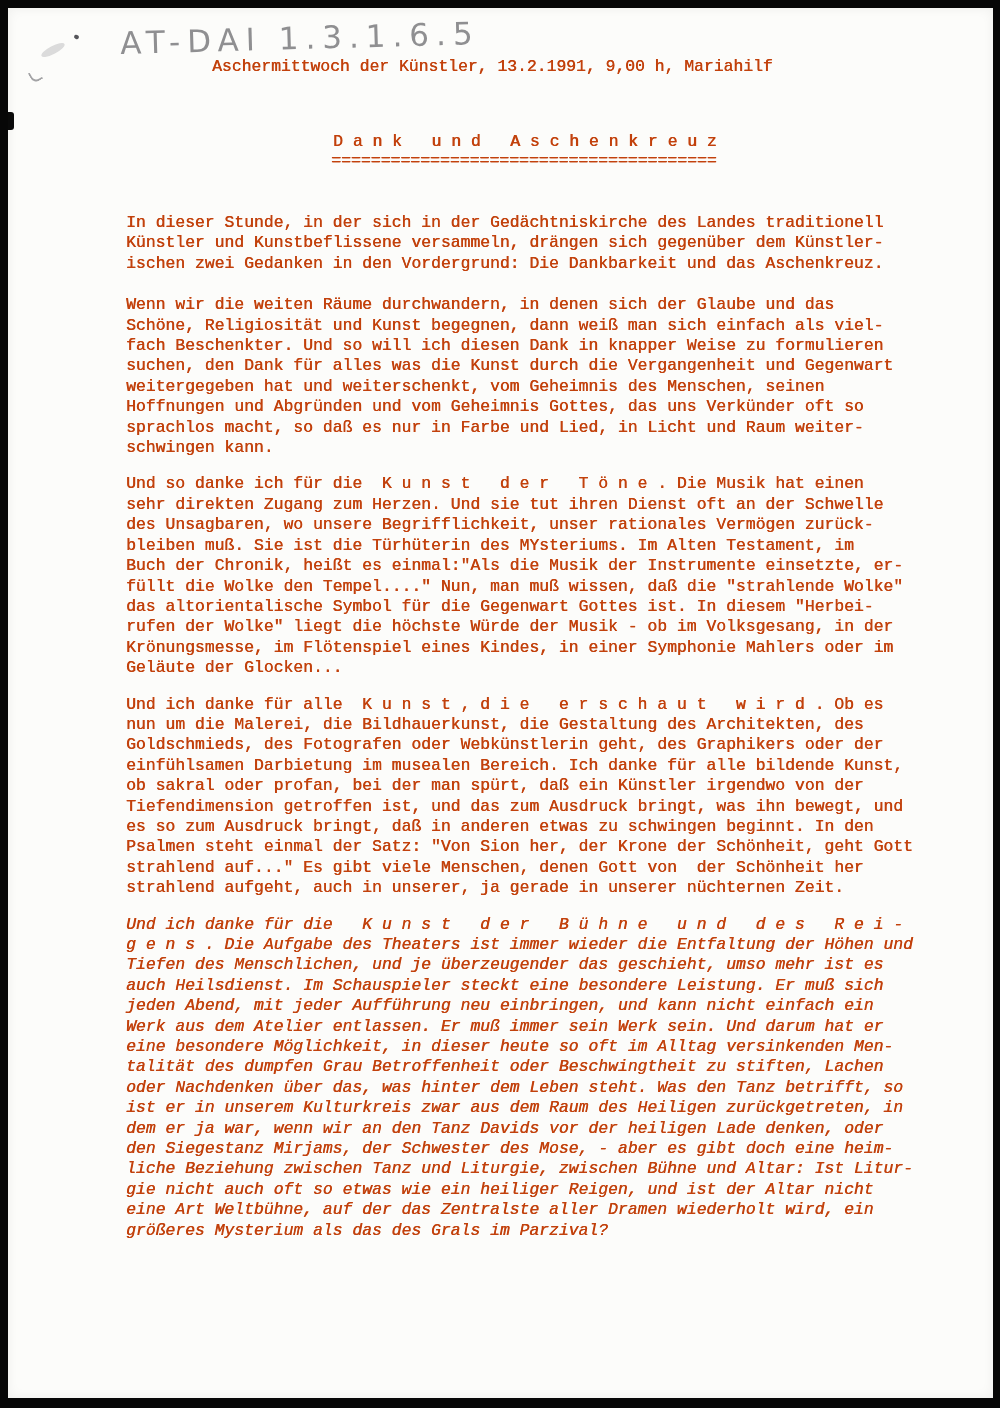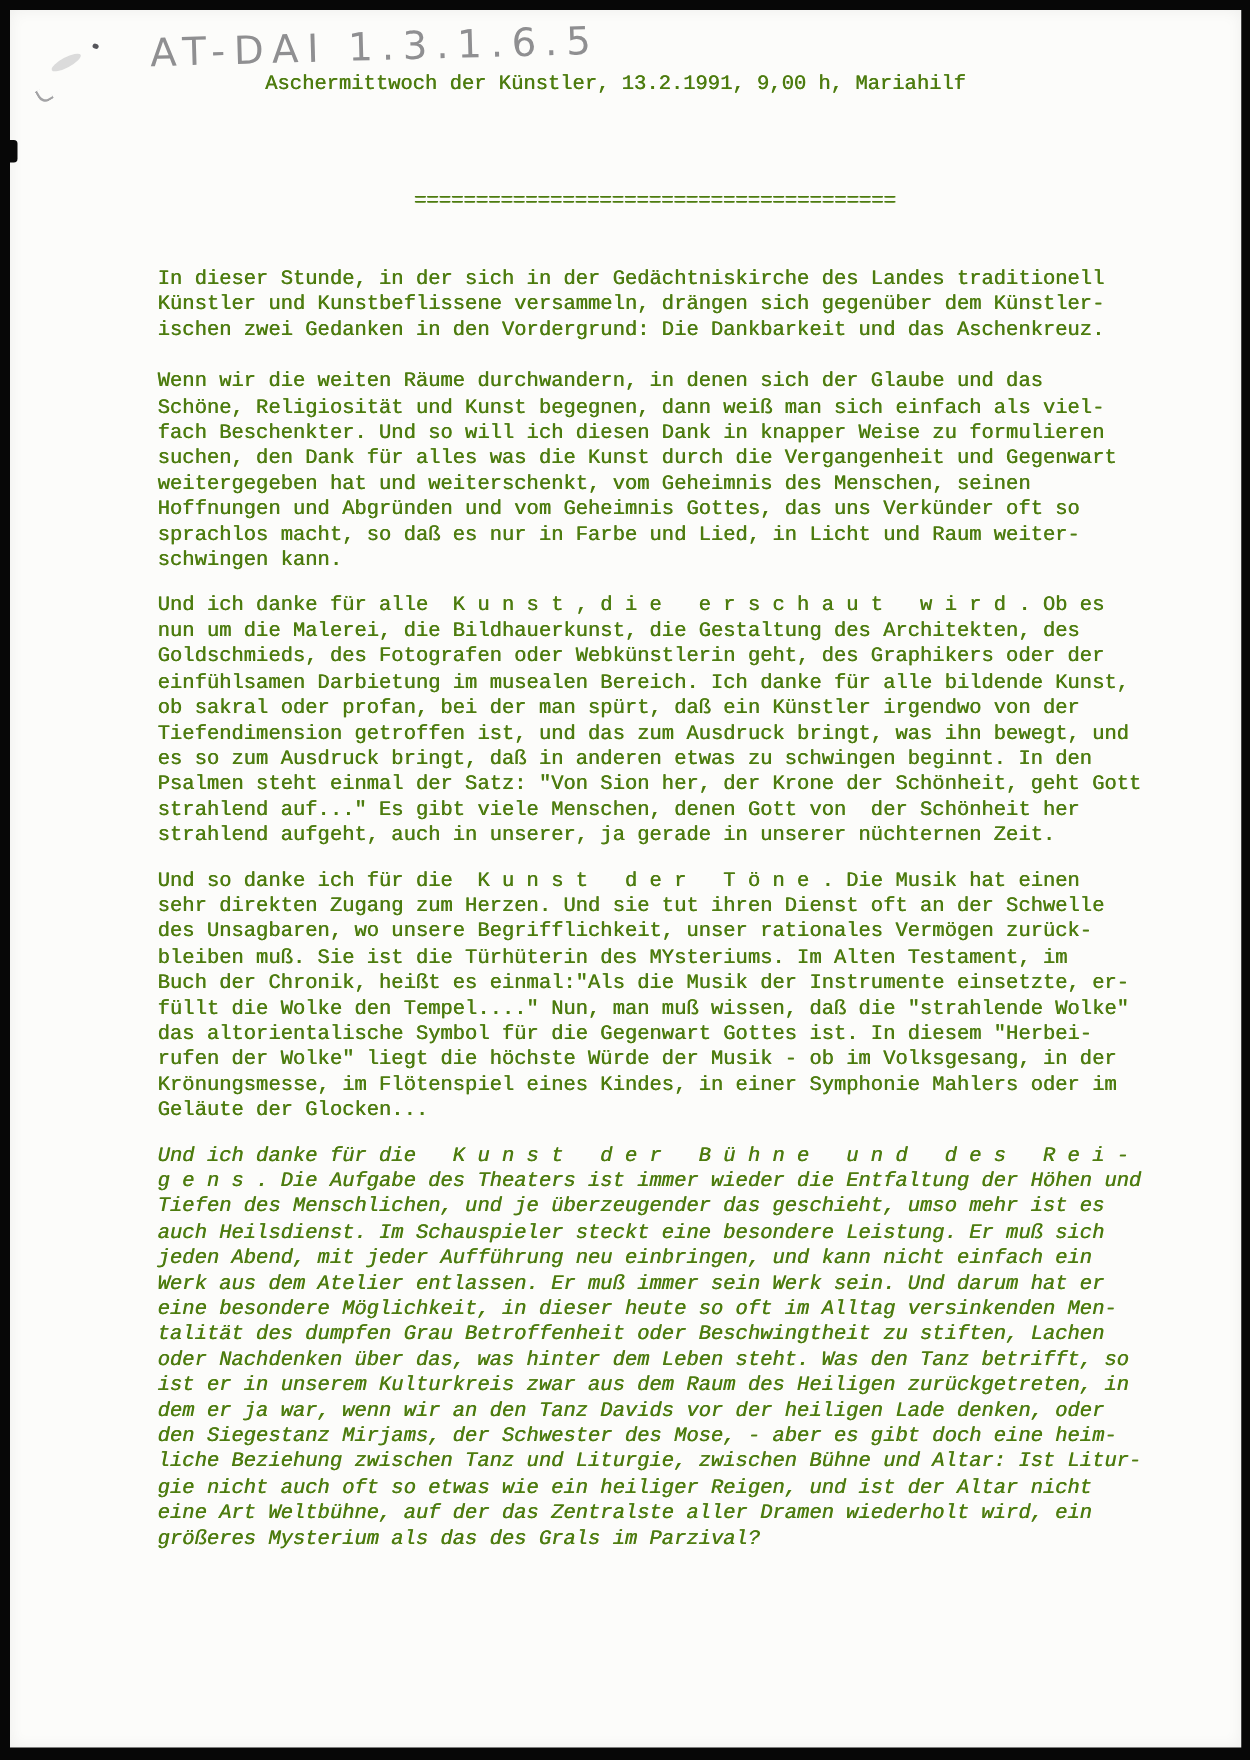--- a/index.html
+++ b/index.html
@@ -23,21 +23,21 @@
     left: 112px; top: 12px;
     color: #8f8f91;
     font-family: "DejaVu Sans", sans-serif;
     font-size: 31px;
     font-weight: 400;
     letter-spacing: 7px;
     transform: rotate(-1.6deg);
     white-space: nowrap;
   }
   .typed {
-    color: #4d7c0f;
+    color: #c2410c;
     text-shadow: 0.4px 0 0 currentColor; 
     white-space: pre;
   }
   .header-line {
     position: absolute;
     left: 204px; top: 49px;
     font-size: 16.4px;
     line-height: 20px;
   }
   .title {
@@ -111,55 +111,56 @@
 
   <div class="smudge"></div>
   <div class="speck-dot"></div>
   <div class="pencil-mark"></div>
   <div class="notch"></div>
 
   <div class="handwriting">AT-DAI 1.3.1.6.5</div>
 
   <div class="typed header-line">Aschermittwoch der Künstler, 13.2.1991, 9,00 h, Mariahilf</div>
 
+  <div class="typed title">D a n k   u n d   A s c h e n k r e u z</div>
 
   <div class="typed title-underline">=======================================</div>
 
   <div class="body-text">
     <div class="typed para gap-after-first">In dieser Stunde, in der sich in der Gedächtniskirche des Landes traditionell
 Künstler und Kunstbeflissene versammeln, drängen sich gegenüber dem Künstler-
 ischen zwei Gedanken in den Vordergrund: Die Dankbarkeit und das Aschenkreuz.</div>
     <div class="typed para">Wenn wir die weiten Räume durchwandern, in denen sich der Glaube und das
 Schöne, Religiosität und Kunst begegnen, dann weiß man sich einfach als viel-
 fach Beschenkter. Und so will ich diesen Dank in knapper Weise zu formulieren
 suchen, den Dank für alles was die Kunst durch die Vergangenheit und Gegenwart
 weitergegeben hat und weiterschenkt, vom Geheimnis des Menschen, seinen
 Hoffnungen und Abgründen und vom Geheimnis Gottes, das uns Verkünder oft so
 sprachlos macht, so daß es nur in Farbe und Lied, in Licht und Raum weiter-
 schwingen kann.</div>
+    <div class="typed para">Und so danke ich für die  K u n s t   d e r   T ö n e . Die Musik hat einen
+sehr direkten Zugang zum Herzen. Und sie tut ihren Dienst oft an der Schwelle
+des Unsagbaren, wo unsere Begrifflichkeit, unser rationales Vermögen zurück-
+bleiben muß. Sie ist die Türhüterin des MYsteriums. Im Alten Testament, im
+Buch der Chronik, heißt es einmal:"Als die Musik der Instrumente einsetzte, er-
+füllt die Wolke den Tempel...." Nun, man muß wissen, daß die "strahlende Wolke"
+das altorientalische Symbol für die Gegenwart Gottes ist. In diesem "Herbei-
+rufen der Wolke" liegt die höchste Würde der Musik - ob im Volksgesang, in der
+Krönungsmesse, im Flötenspiel eines Kindes, in einer Symphonie Mahlers oder im
+Geläute der Glocken...</div>
     <div class="typed para">Und ich danke für alle  K u n s t , d i e   e r s c h a u t   w i r d . Ob es
 nun um die Malerei, die Bildhauerkunst, die Gestaltung des Architekten, des
 Goldschmieds, des Fotografen oder Webkünstlerin geht, des Graphikers oder der
 einfühlsamen Darbietung im musealen Bereich. Ich danke für alle bildende Kunst,
 ob sakral oder profan, bei der man spürt, daß ein Künstler irgendwo von der
 Tiefendimension getroffen ist, und das zum Ausdruck bringt, was ihn bewegt, und
 es so zum Ausdruck bringt, daß in anderen etwas zu schwingen beginnt. In den
 Psalmen steht einmal der Satz: "Von Sion her, der Krone der Schönheit, geht Gott
 strahlend auf..." Es gibt viele Menschen, denen Gott von  der Schönheit her
 strahlend aufgeht, auch in unserer, ja gerade in unserer nüchternen Zeit.</div>
-    <div class="typed para">Und so danke ich für die  K u n s t   d e r   T ö n e . Die Musik hat einen
-sehr direkten Zugang zum Herzen. Und sie tut ihren Dienst oft an der Schwelle
-des Unsagbaren, wo unsere Begrifflichkeit, unser rationales Vermögen zurück-
-bleiben muß. Sie ist die Türhüterin des MYsteriums. Im Alten Testament, im
-Buch der Chronik, heißt es einmal:"Als die Musik der Instrumente einsetzte, er-
-füllt die Wolke den Tempel...." Nun, man muß wissen, daß die "strahlende Wolke"
-das altorientalische Symbol für die Gegenwart Gottes ist. In diesem "Herbei-
-rufen der Wolke" liegt die höchste Würde der Musik - ob im Volksgesang, in der
-Krönungsmesse, im Flötenspiel eines Kindes, in einer Symphonie Mahlers oder im
-Geläute der Glocken...</div>
     <div class="typed para last">Und ich danke für die   K u n s t   d e r   B ü h n e   u n d   d e s   R e i -
 g e n s . Die Aufgabe des Theaters ist immer wieder die Entfaltung der Höhen und
 Tiefen des Menschlichen, und je überzeugender das geschieht, umso mehr ist es
 auch Heilsdienst. Im Schauspieler steckt eine besondere Leistung. Er muß sich
 jeden Abend, mit jeder Aufführung neu einbringen, und kann nicht einfach ein
 Werk aus dem Atelier entlassen. Er muß immer sein Werk sein. Und darum hat er
 eine besondere Möglichkeit, in dieser heute so oft im Alltag versinkenden Men-
 talität des dumpfen Grau Betroffenheit oder Beschwingtheit zu stiften, Lachen
 oder Nachdenken über das, was hinter dem Leben steht. Was den Tanz betrifft, so
 ist er in unserem Kulturkreis zwar aus dem Raum des Heiligen zurückgetreten, in

